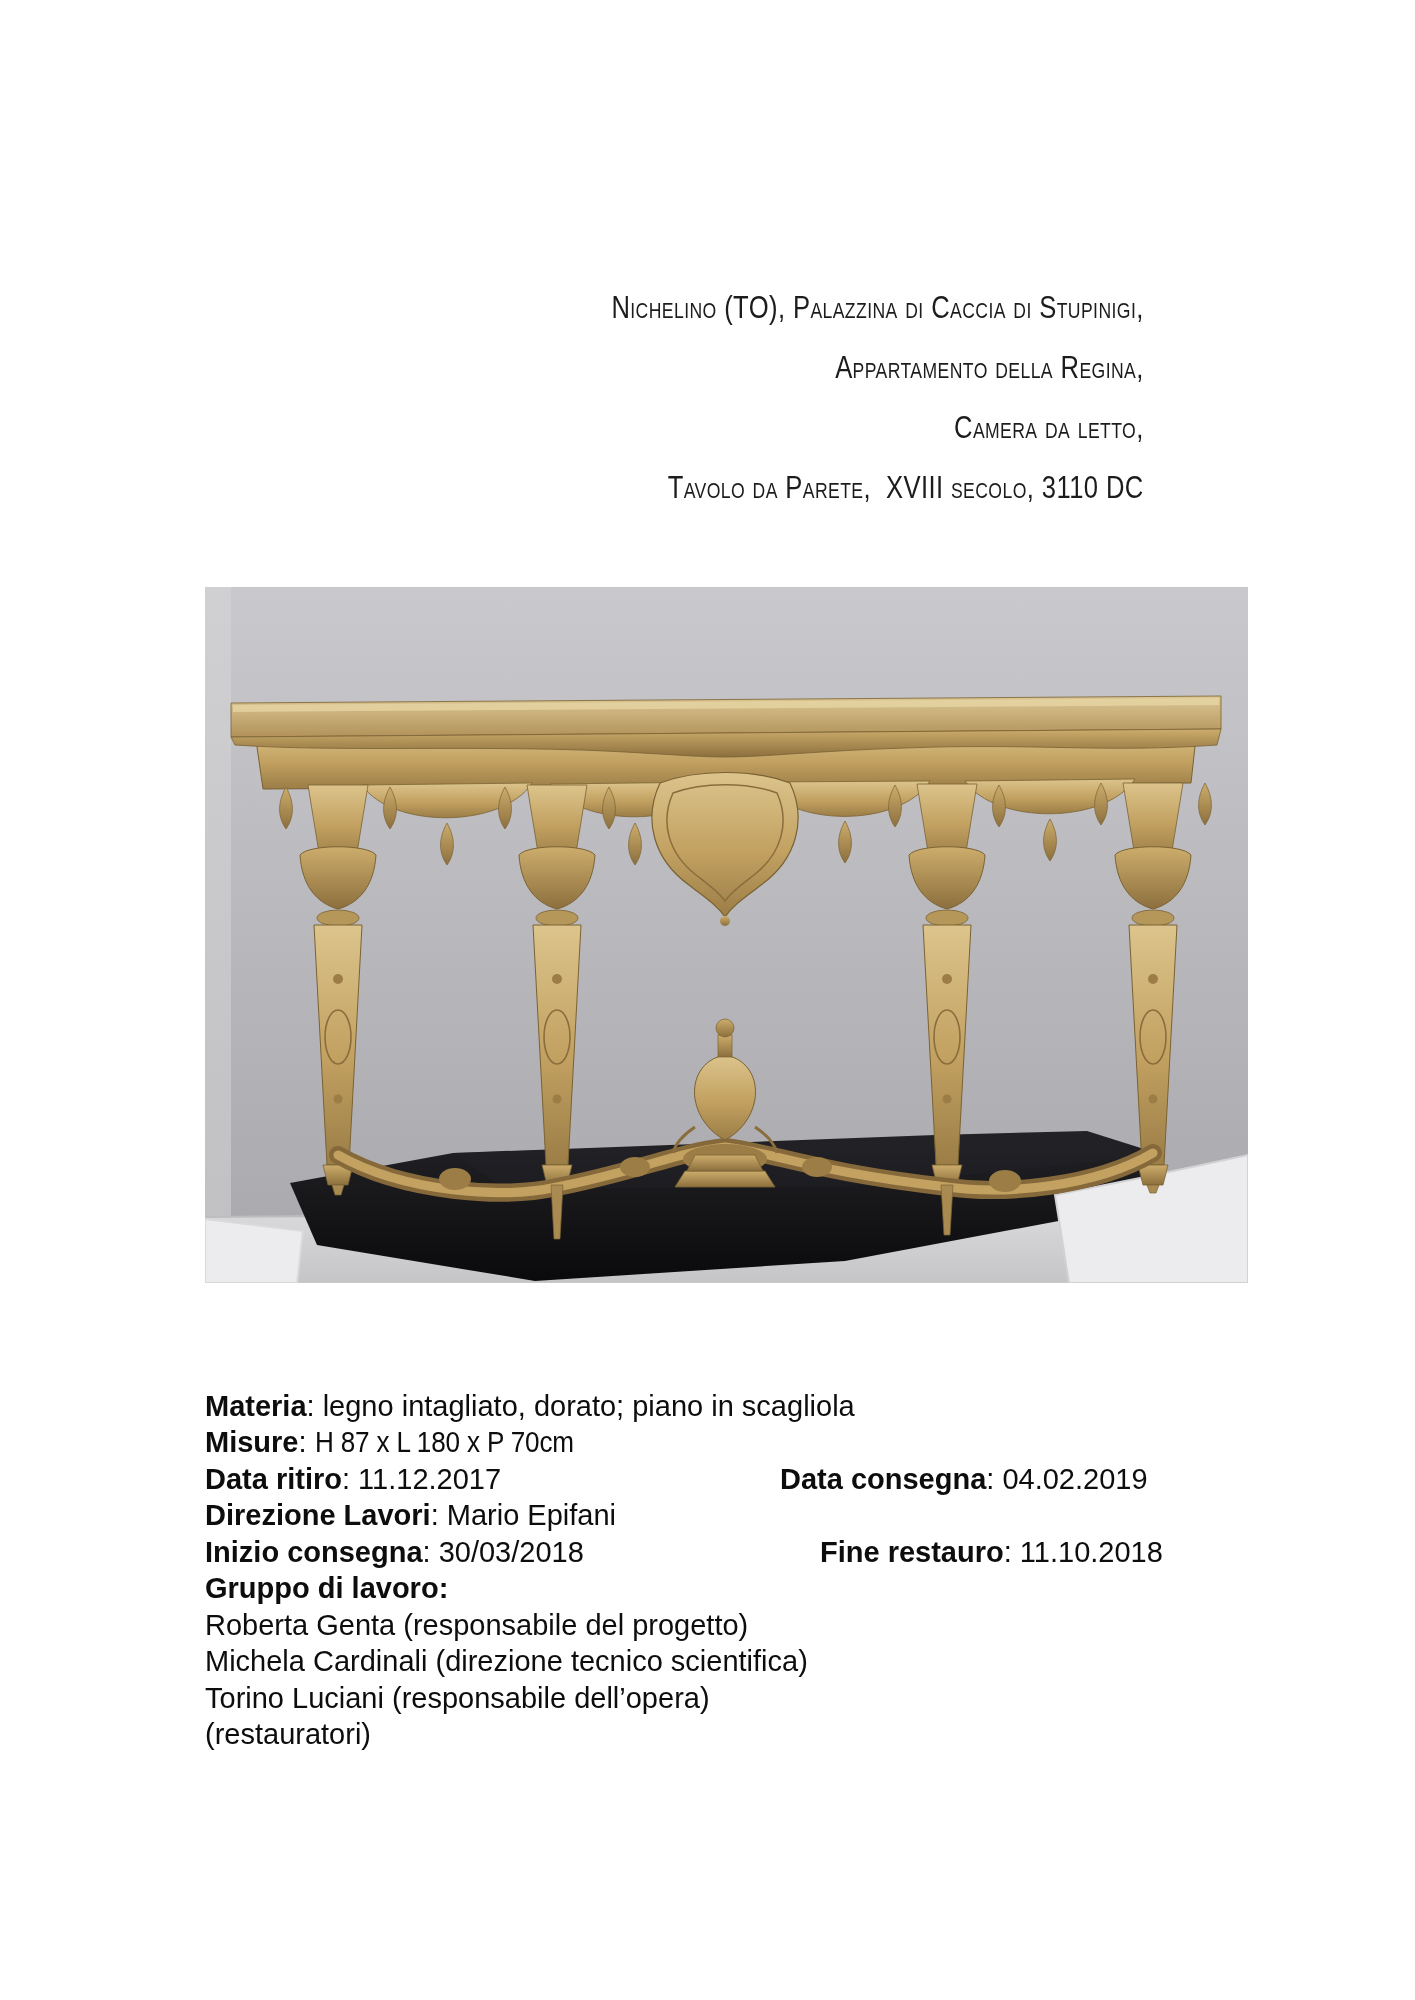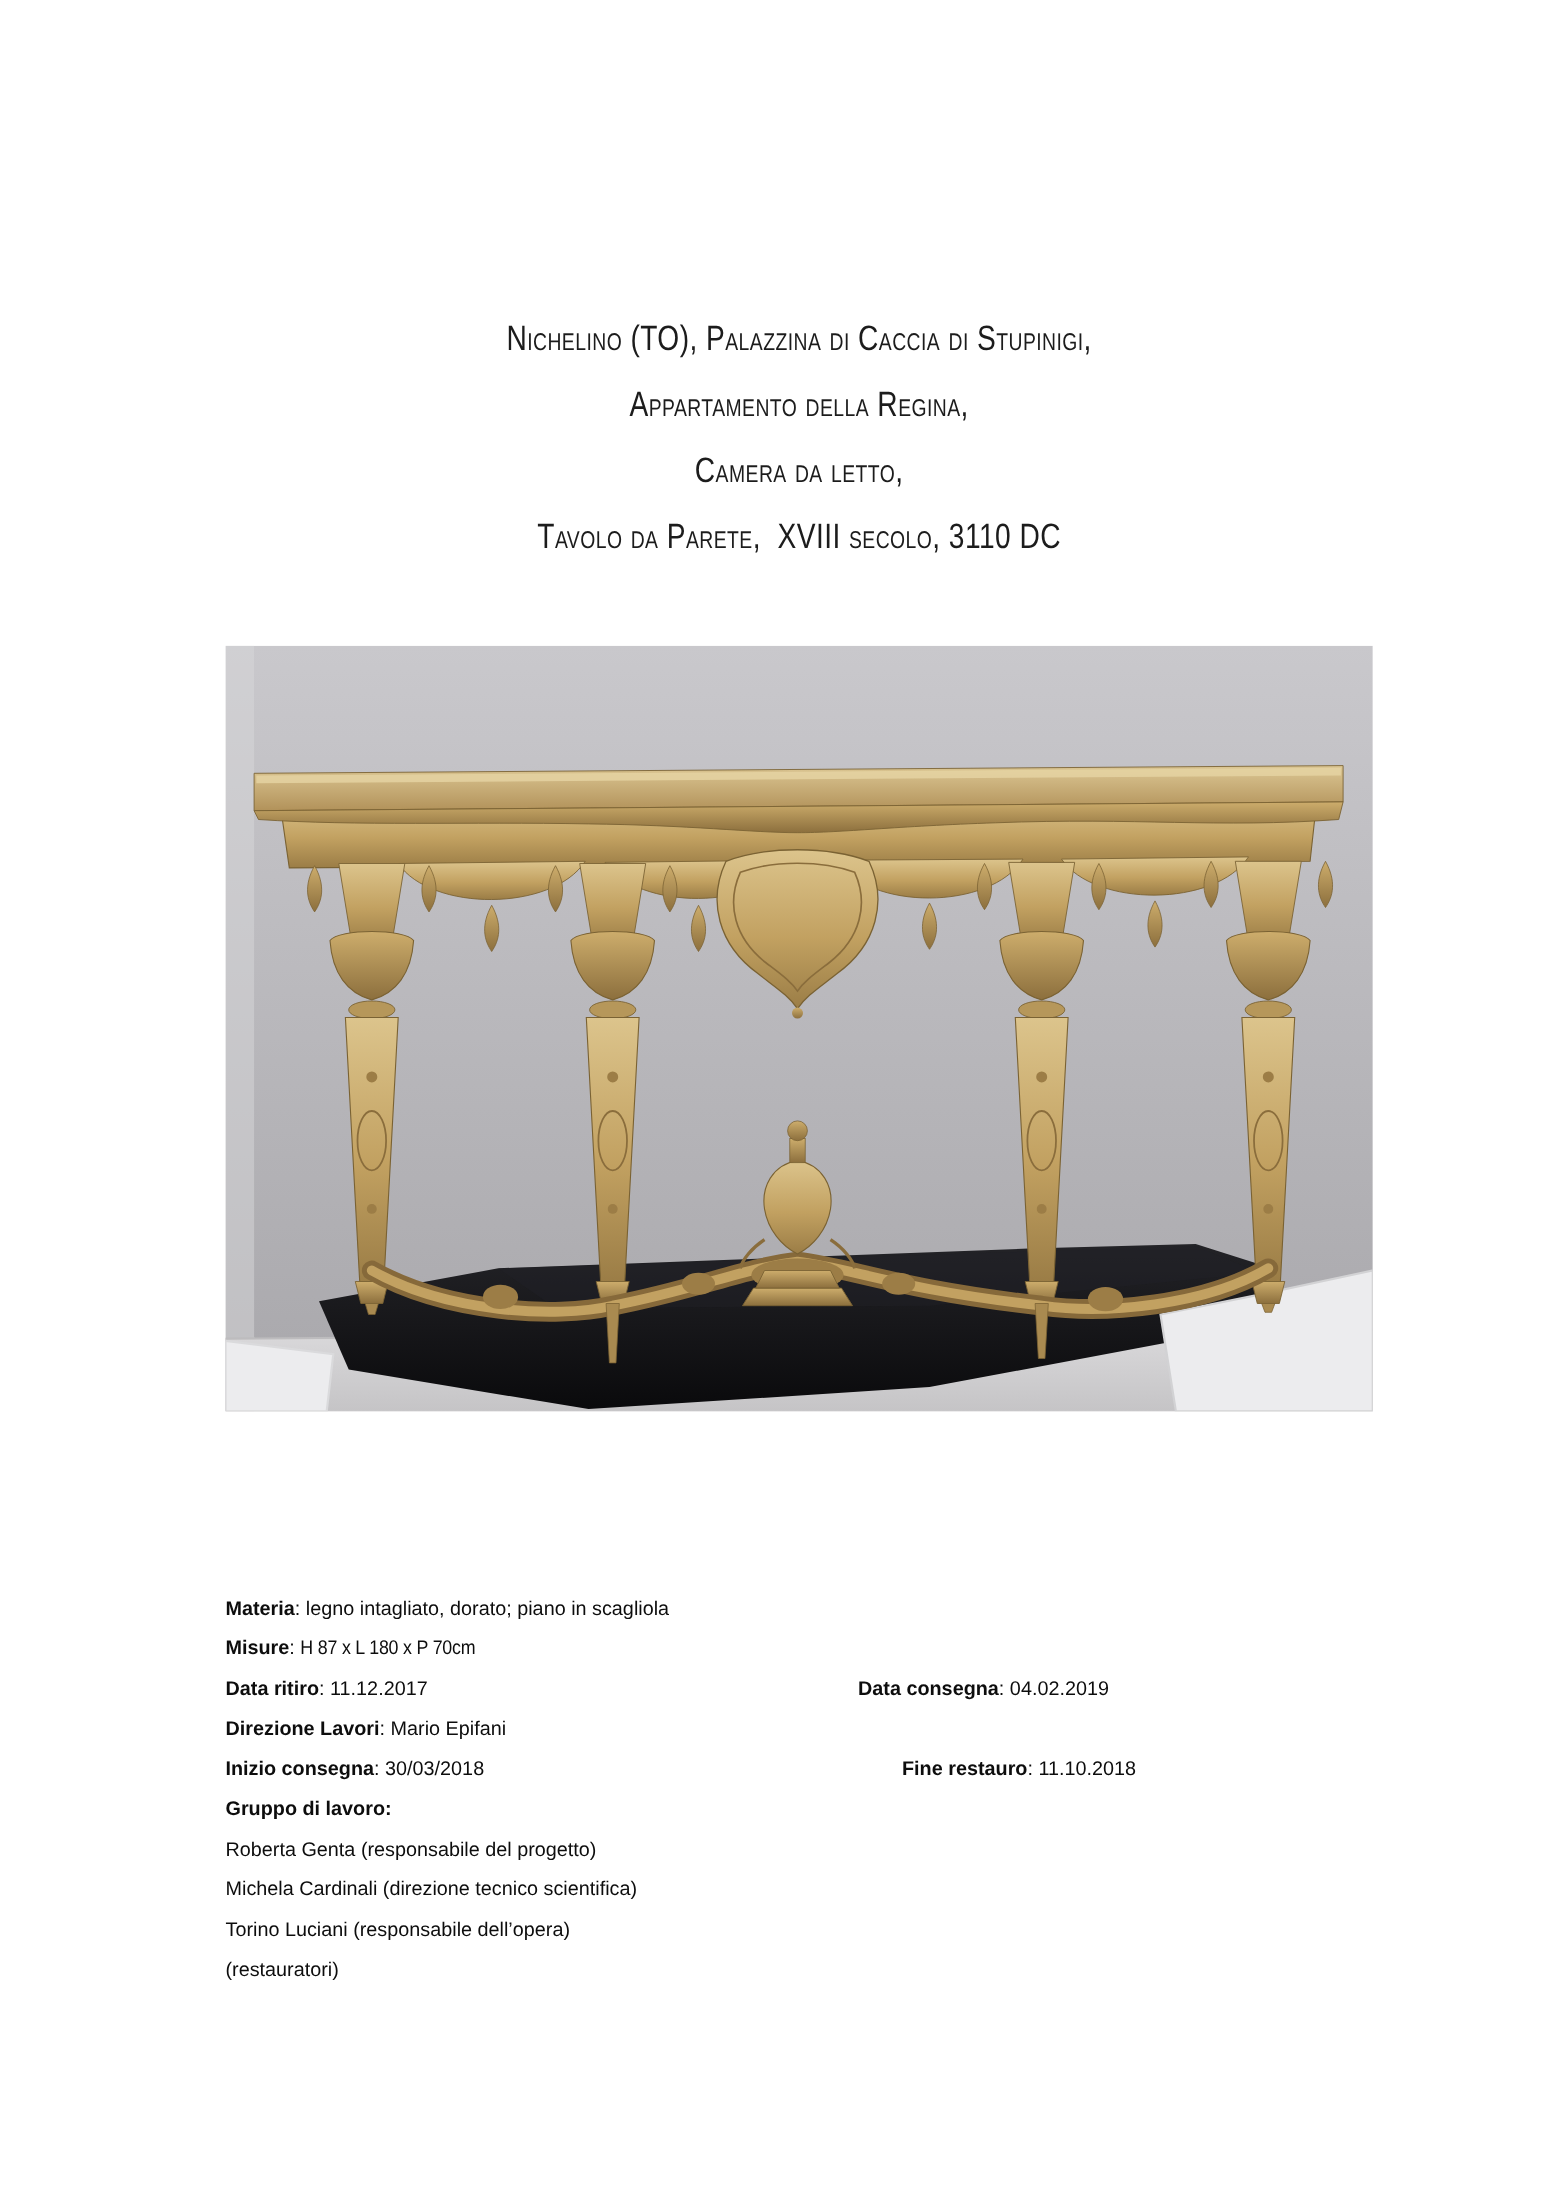--- a/index.html
+++ b/index.html
@@ -3,36 +3,36 @@
 <meta charset="utf-8">
 <style>
   html,body{margin:0;padding:0;}
   body{
     width:1415px;height:2000px;position:relative;background:#ffffff;
     font-family:"Liberation Sans", sans-serif;color:#111;
     overflow:hidden;
   }
   
   .title-block{
-    position:absolute;left:205px;top:277px;width:1043px;text-align:center;
+    position:absolute;left:205px;top:277px;width:1043px;text-align:right;
   }
   .title-line{
     height:60px;line-height:60px;font-size:32px;color:#1c1c1c;
     font-variant:small-caps;letter-spacing:0.5px;white-space:pre;
     transform:scaleX(0.80);transform-origin:50% 50%;
   }
   
   .photo-wrap{
     position:absolute;left:205px;top:587px;width:1043px;height:696px;
   }
   .photo-wrap svg{display:block;}
   
   .meta-block{
-    position:absolute;left:205px;top:1444px;width:1120px;
-    font-size:18px;line-height:36.45px;color:#0d0d0d;
+    position:absolute;left:205px;top:1388px;width:1120px;
+    font-size:29px;line-height:36.45px;color:#0d0d0d;
   }
   .meta-row{position:relative;white-space:pre;}
   .lbl{font-weight:bold;}
   .val-narrow{display:inline-block;transform:scaleX(0.90);transform-origin:0 50%;letter-spacing:-0.2px;}
   .c2a{position:absolute;left:575px;top:0;text-align:center;}
   .c2b{position:absolute;left:615px;top:0;}
 </style>
 </head>
 <body>
 

